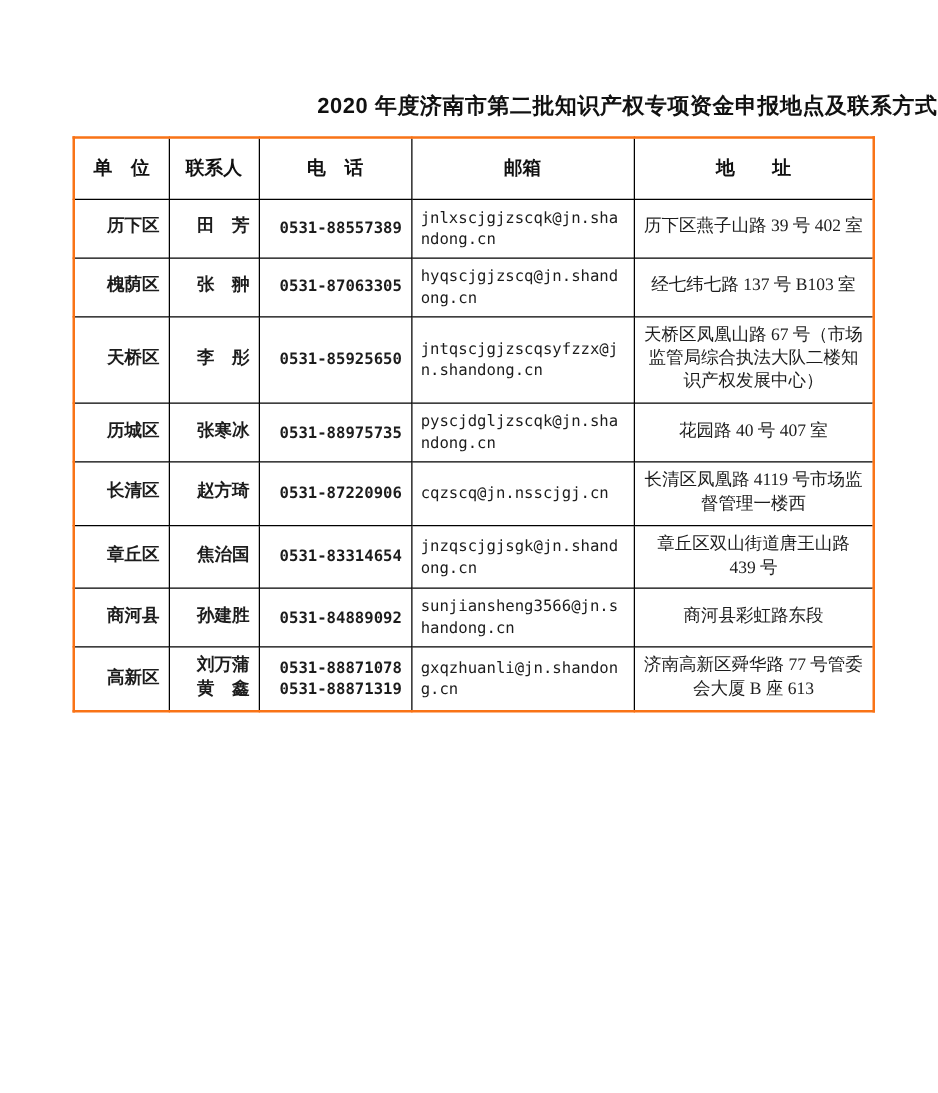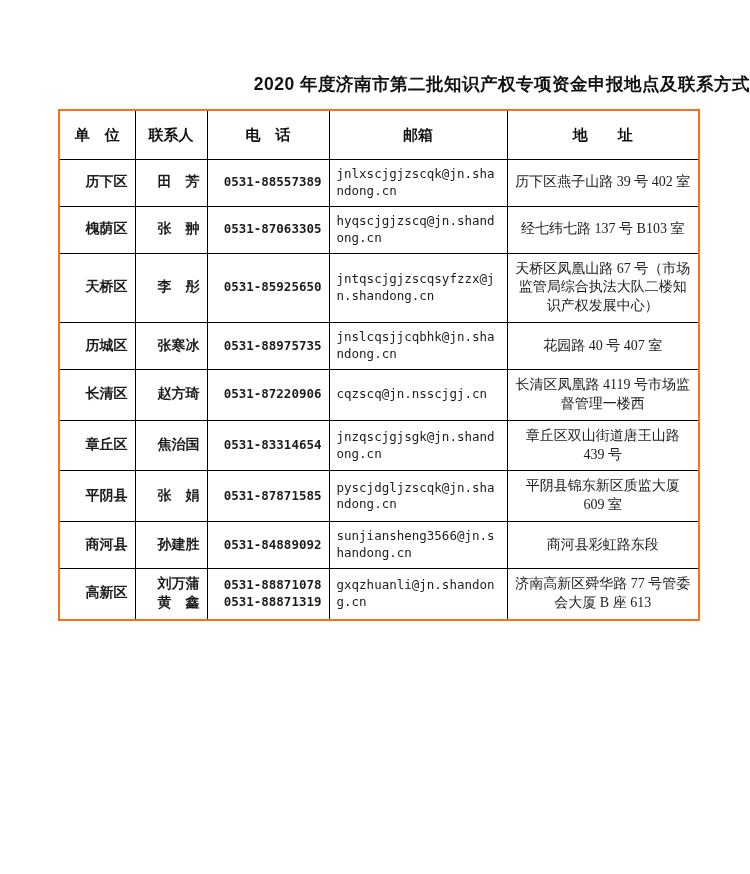--- a/index.html
+++ b/index.html
@@ -115,21 +115,21 @@
     <td class="cell-contact">李　彤</td>
     <td class="cell-phone">0531-85925650</td>
     <td class="cell-email">jntqscjgjzscqsyfzzx@jn.shandong.cn</td>
     <td class="cell-address">天桥区凤凰山路 67 号（市场监管局综合执法大队二楼知识产权发展中心）</td>
   </tr>
 
   <tr>
     <td class="cell-unit">历城区</td>
     <td class="cell-contact">张寒冰</td>
     <td class="cell-phone">0531-88975735</td>
-    <td class="cell-email">jnslcqsjjcqbhk@jn.shandong.cn</td>
+    <td class="cell-email">pyscjdgljzscqk@jn.shandong.cn</td>
     <td class="cell-address">花园路 40 号 407 室</td>
   </tr>
 
   <tr>
     <td class="cell-unit">长清区</td>
     <td class="cell-contact">赵方琦</td>
     <td class="cell-phone">0531-87220906</td>
     <td class="cell-email">cqzscq@jn.nsscjgj.cn</td>
     <td class="cell-address">长清区凤凰路 4119 号市场监督管理一楼西</td>
   </tr>
@@ -138,27 +138,20 @@
     <td class="cell-unit">章丘区</td>
     <td class="cell-contact">焦治国</td>
     <td class="cell-phone">0531-83314654</td>
     <td class="cell-email">jnzqscjgjsgk@jn.shandong.cn</td>
     <td class="cell-address">章丘区双山街道唐王山路 439 号</td>
   </tr>
 
 
 
 
-  <tr>
-    <td class="cell-unit">平阴县</td>
-    <td class="cell-contact">张　娟</td>
-    <td class="cell-phone">0531-87871585</td>
-    <td class="cell-email">pyscjdgljzscqk@jn.shandong.cn</td>
-    <td class="cell-address">平阴县锦东新区质监大厦 609 室</td>
-  </tr>
 
   <tr>
     <td class="cell-unit">商河县</td>
     <td class="cell-contact">孙建胜</td>
     <td class="cell-phone">0531-84889092</td>
     <td class="cell-email">sunjiansheng3566@jn.shandong.cn</td>
     <td class="cell-address">商河县彩虹路东段</td>
   </tr>
 
   <tr>

